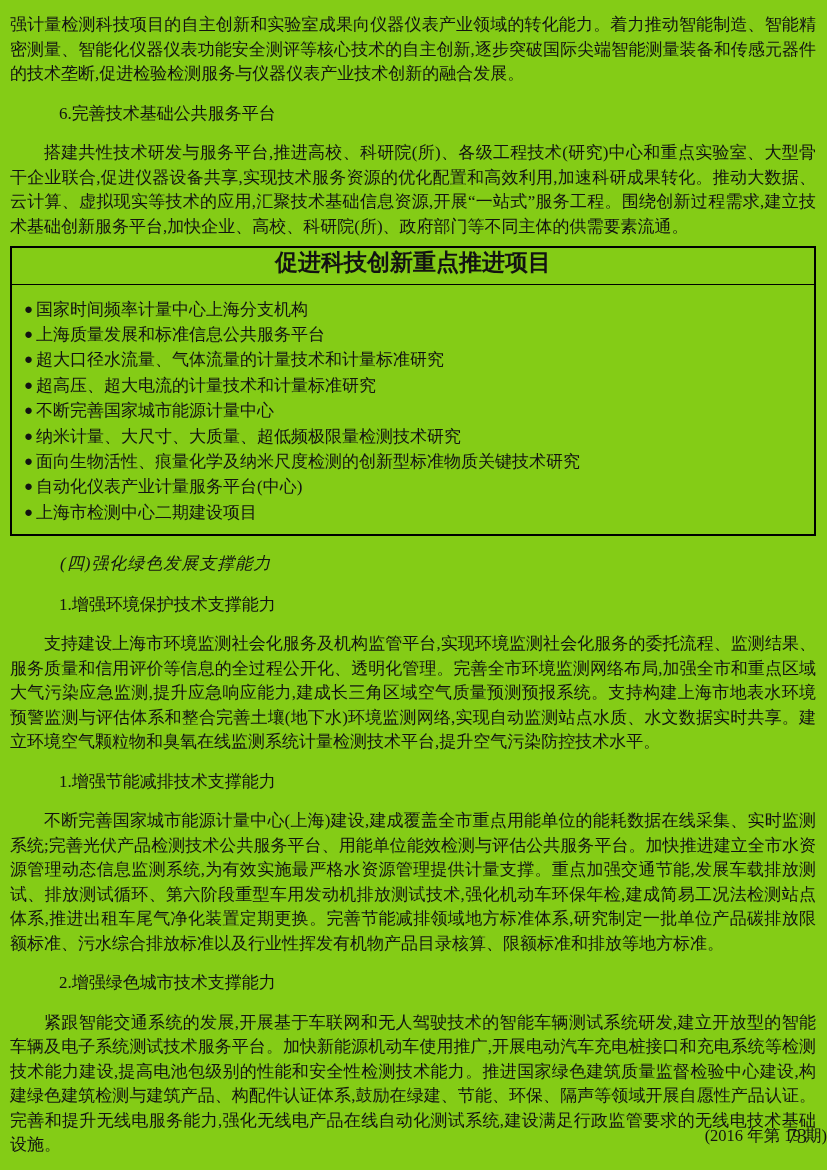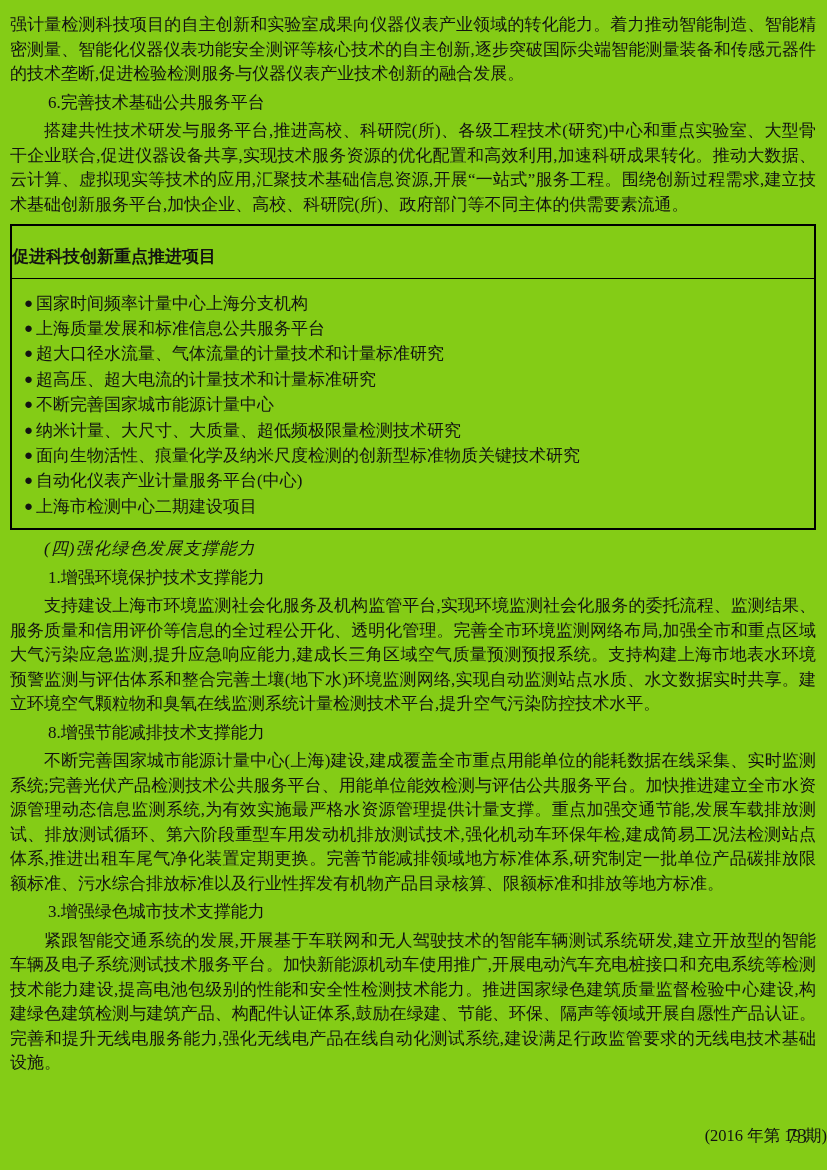--- a/index.html
+++ b/index.html
@@ -15,35 +15,36 @@
   }
   .content {
     padding: 13px 11px 0 10px;
     font-size: 17px;
     line-height: 24.5px;
     text-align: justify;
     text-justify: inter-ideograph;
   }
   .para { margin: 0; text-indent: 2em; }
   .para.no-indent { text-indent: 0; }
-  .heading { margin: 4px; text-indent: 2em; }
+  .heading { margin: 15px; text-indent: 2em; }
   .heading-kaiti {
-    margin: 0;
+    margin: 16px;
     text-indent: 2em;
     font-style: italic;
     letter-spacing: 1px;
   }
   .projects-box {
     border: 2px solid #000;
     margin: 7px 0 7px 0;
   }
   .projects-box .box-title {
+    text-align: center;
     font-weight: bold;
-    font-size: 17px;
-    padding: 19px 0 8px 0;
+    font-size: 23px;
+    padding: 3px 0 8px 0;
     border-bottom: 1px solid #000;
     text-indent: 0;
   }
   .project-list {
     list-style: none;
     margin: 0;
     padding: 12px 10px 9px 12px;
   }
   .project-list li {
     line-height: 24.4px;
@@ -97,24 +98,24 @@
         <li><span class="bullet-icon">●</span><span>自动化仪表产业计量服务平台(中心)</span></li>
         <li><span class="bullet-icon">●</span><span>上海市检测中心二期建设项目</span></li>
       </ul>
     </div>
 
     <p class="heading-kaiti">(四)强化绿色发展支撑能力</p>
 
     <p class="heading">1.增强环境保护技术支撑能力</p>
     <p class="para">支持建设上海市环境监测社会化服务及机构监管平台,实现环境监测社会化服务的委托流程、监测结果、服务质量和信用评价等信息的全过程公开化、透明化管理。完善全市环境监测网络布局,加强全市和重点区域大气污染应急监测,提升应急响应能力,建成长三角区域空气质量预测预报系统。支持构建上海市地表水环境预警监测与评估体系和整合完善土壤(地下水)环境监测网络,实现自动监测站点水质、水文数据实时共享。建立环境空气颗粒物和臭氧在线监测系统计量检测技术平台,提升空气污染防控技术水平。</p>
 
-    <p class="heading">8.增强节能减排技术支撑能力</p>
+    <p class="heading">1.增强节能减排技术支撑能力</p>
     <p class="para">不断完善国家城市能源计量中心(上海)建设,建成覆盖全市重点用能单位的能耗数据在线采集、实时监测系统;完善光伏产品检测技术公共服务平台、用能单位能效检测与评估公共服务平台。加快推进建立全市水资源管理动态信息监测系统,为有效实施最严格水资源管理提供计量支撑。重点加强交通节能,发展车载排放测试、排放测试循环、第六阶段重型车用发动机排放测试技术,强化机动车环保年检,建成简易工况法检测站点体系,推进出租车尾气净化装置定期更换。完善节能减排领域地方标准体系,研究制定一批单位产品碳排放限额标准、污水综合排放标准以及行业性挥发有机物产品目录核算、限额标准和排放等地方标准。</p>
 
-    <p class="heading">3.增强绿色城市技术支撑能力</p>
+    <p class="heading">2.增强绿色城市技术支撑能力</p>
     <p class="para">紧跟智能交通系统的发展,开展基于车联网和无人驾驶技术的智能车辆测试系统研发,建立开放型的智能车辆及电子系统测试技术服务平台。加快新能源机动车使用推广,开展电动汽车充电桩接口和充电系统等检测技术能力建设,提高电池包级别的性能和安全性检测技术能力。推进国家绿色建筑质量监督检验中心建设,构建绿色建筑检测与建筑产品、构配件认证体系,鼓励在绿建、节能、环保、隔声等领域开展自愿性产品认证。完善和提升无线电服务能力,强化无线电产品在线自动化测试系统,建设满足行政监管要求的无线电技术基础设施。</p>
 
   </div>
 
   <div class="footer">
     <span>(2016 年第 19 期)</span>
     <span class="footer-page-number">73</span>
   </div>
 </div>
 

